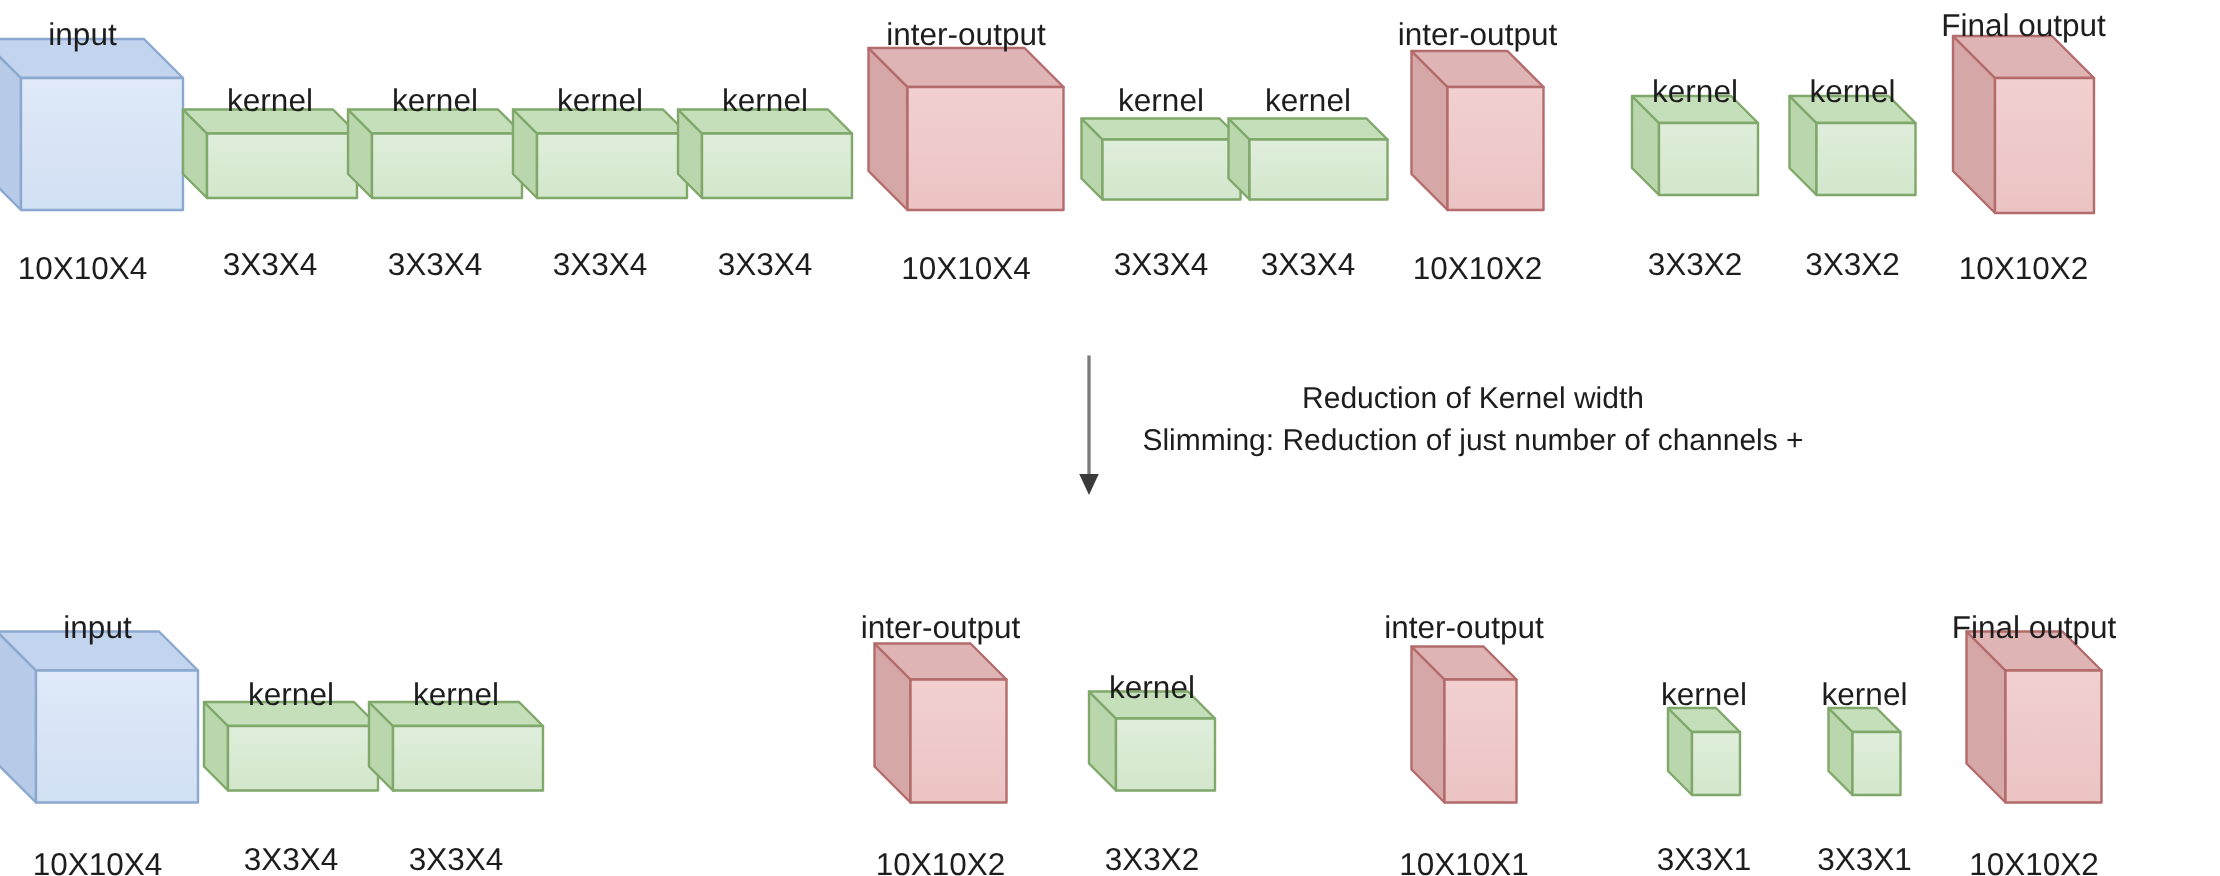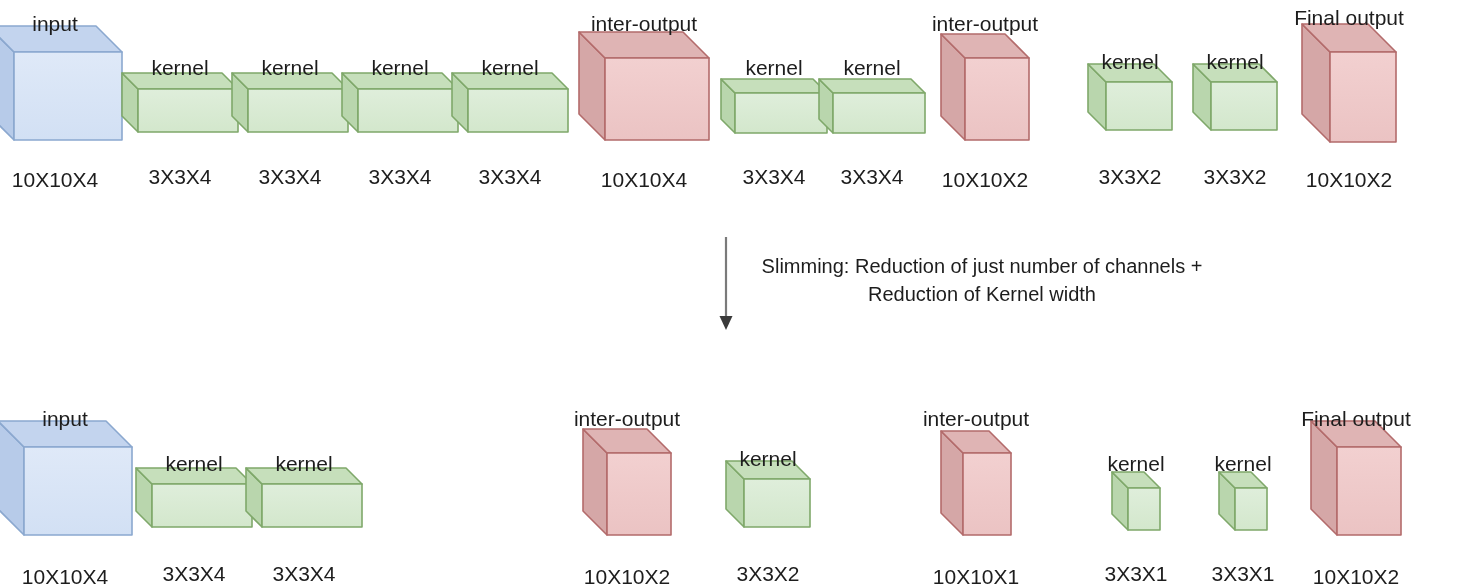--- a/index.html
+++ b/index.html
@@ -217,16 +217,16 @@
       <div class="lbl dim-label" style="left: 976px; top: 537px;">10X10X1</div>
       <div class="lbl top-label" style="left: 1136px; top: 452px;">kernel</div>
       <div class="lbl dim-label" style="left: 1136px; top: 534px;">3X3X1</div>
       <div class="lbl top-label" style="left: 1243px; top: 452px;">kernel</div>
       <div class="lbl dim-label" style="left: 1243px; top: 534px;">3X3X1</div>
       <div class="lbl top-label" style="left: 1356px; top: 407px;">Final output</div>
       <div class="lbl dim-label" style="left: 1356px; top: 537px;">10X10X2</div>
     </div>
 
   <div class="note" style="left:982px; top:252px;">
+    <div>Reduction of Kernel width</div>
     <div>Slimming: Reduction of just number of channels +</div>
-    <div>Reduction of Kernel width</div>
   </div>
 </div>
 
 </body></html>

